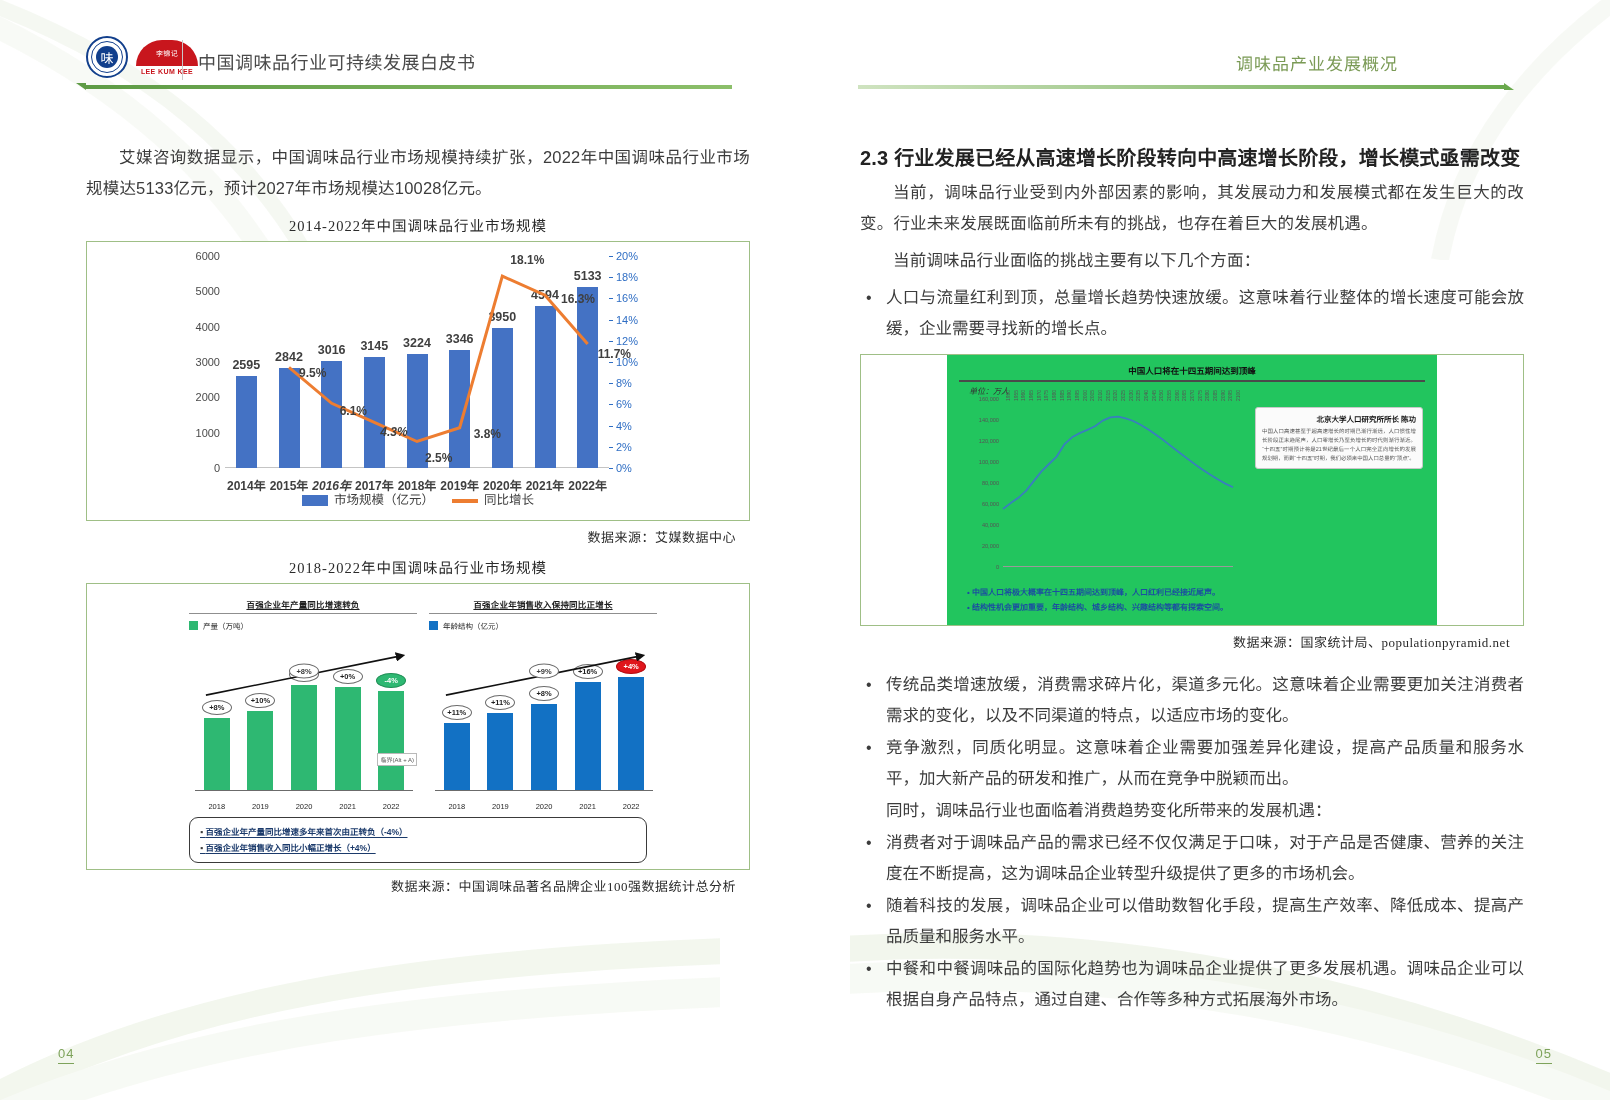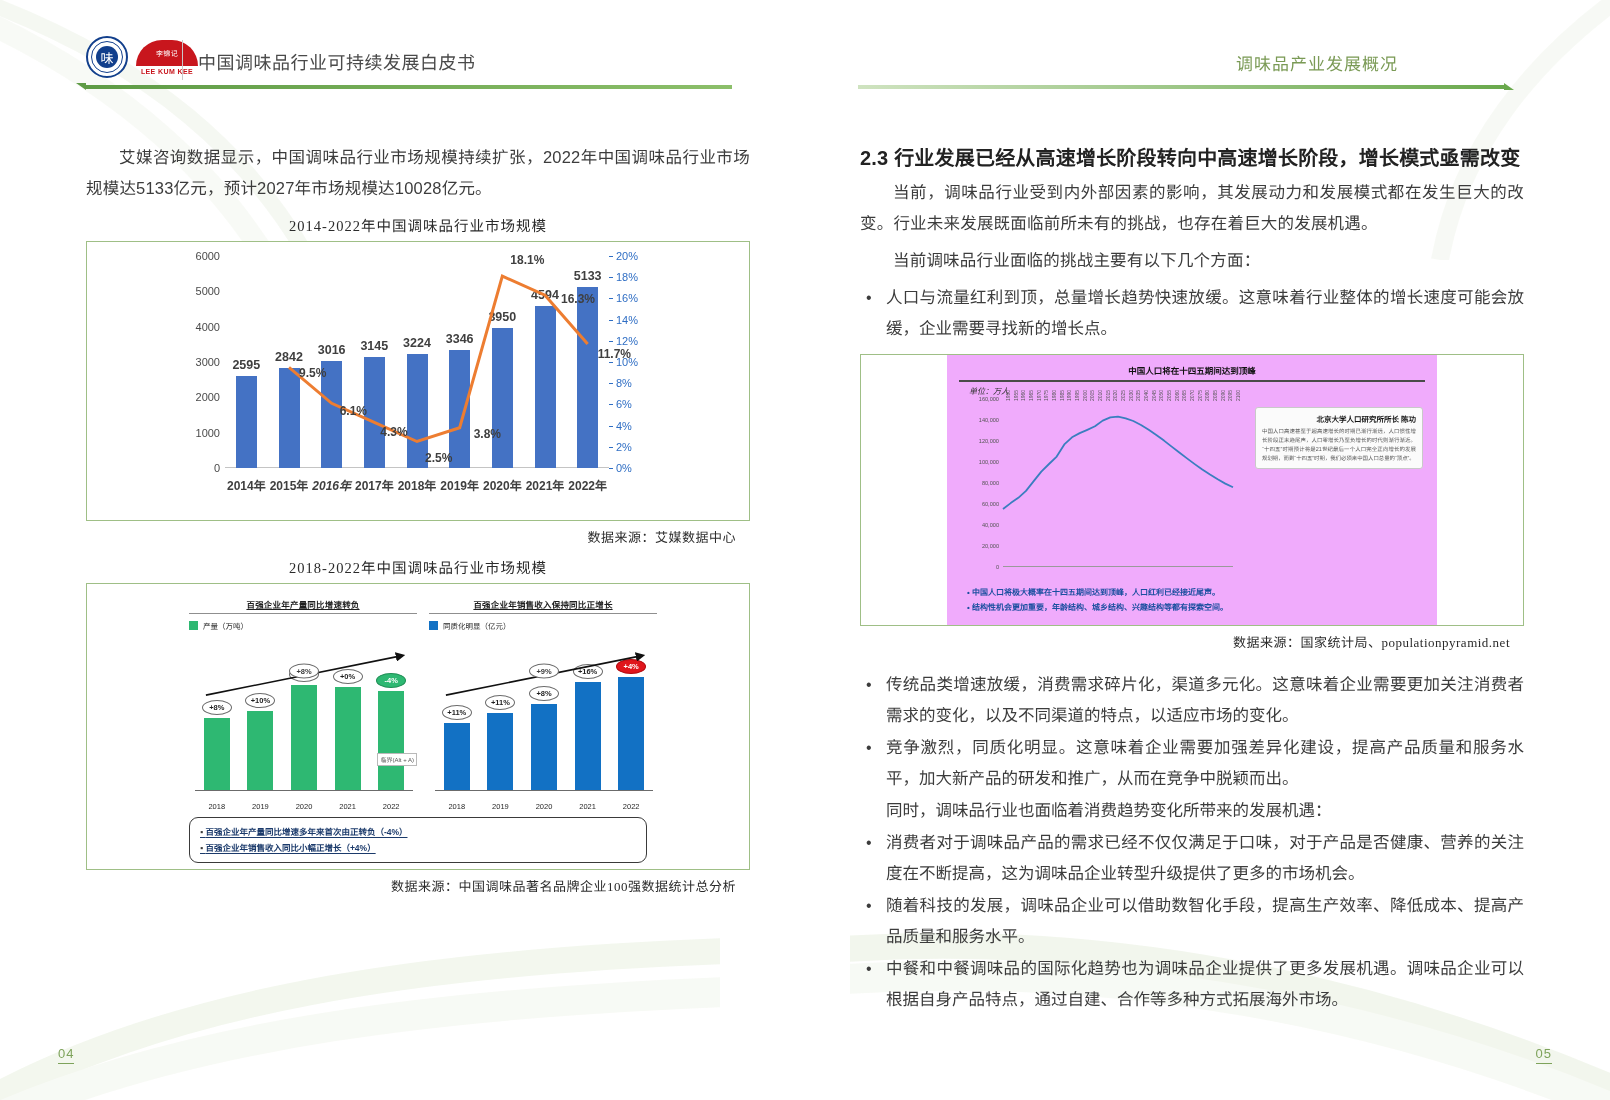--- a/index.html
+++ b/index.html
@@ -185,21 +185,21 @@
     position:absolute; left:16px; right:16px; bottom:6px;
     border:1px solid #3a3a3a; border-radius:9px; padding:6px 10px;
   }
   .c2-notes div {
     font-size:8.5px; color:#1b3a6b; font-weight:bold; line-height:16px;
     text-decoration:underline; text-underline-offset:2px;
   }
   .c2-notes div::before { content:"▪ "; color:#3a3a3a; text-decoration:none; }
 
   
-  #chart3 { width:490px; height:270px; position:relative; margin:0 auto; background:#f0abfc; }
+  #chart3 { width:490px; height:270px; position:relative; margin:0 auto; background:#22c55e; }
   .c3-title {
     font-size:8.5px; font-weight:bold; text-align:center; color:#111; padding-top:9px;
   }
   .c3-rule { height:1.5px; background:#4a4a4a; margin:4px 12px 0 12px; }
   .c3-unit { position:absolute; left:22px; top:30px; font-size:8px; font-style:italic; color:#333; font-family:"Liberation Serif",serif;}
   .c3-plot { position:absolute; left:56px; top:44px; width:230px; bottom:58px; }
   .c3-ylab { position:absolute; right:calc(100% + 4px); transform:translateY(-50%); font-size:5.6px; color:#555; white-space:nowrap;}
   .c3-xtick {
     position:absolute; top:2px; font-size:5px; color:#555;
     transform-origin:left top; transform:rotate(-90deg); white-space:nowrap;
@@ -331,27 +331,31 @@
               <div class="c1-barlabel" style="left: 320px; top: 31.6787px;">4594</div>
               <div class="c1-xlabel" style="left: 320px; top: 220px;">2021年</div>
               <div class="c1-bar" style="left: 352.167px; height: 181.366px; background: rgb(68, 114, 196);"></div>
               <div class="c1-barlabel" style="left: 362.667px; top: 12.634px;">5133</div>
               <div class="c1-xlabel" style="left: 362.667px; top: 220px;">2022年</div>
               <svg width="384" height="212" style="position: absolute; left: 0px; top: 0px; overflow: visible;">
                 <polyline points="64,111.30000000000001 106.66666666666666,147.34 149.33333333333334,166.42000000000002 192,185.5 234.66666666666666,171.72 277.3333333333333,20.139999999999986 319.99999999999994,39.22 362.66666666666663,87.98" fill="none" stroke="#ed7d31" stroke-width="3"></polyline>
               </svg>
               <div class="c1-pctlabel" style="left: 74px; top: 110.3px;">9.5%</div>
               <div class="c1-pctlabel" style="left: 114.667px; top: 148.34px;">6.1%</div>
-              <div class="c1-pctlabel" style="left: 155.333px; top: 169.42px;">4.3%</div>
+              <div class="c1-pctlabel" style="left: 155.333px; top: 169.42px; font-style: italic;">4.3%</div>
               <div class="c1-pctlabel" style="left: 200px; top: 194.5px;">2.5%</div>
               <div class="c1-pctlabel" style="left: 248.667px; top: 170.72px;">3.8%</div>
               <div class="c1-pctlabel" style="left: 285.333px; top: -2.86px;">18.1%</div>
               <div class="c1-pctlabel" style="left: 336px; top: 36.22px;">16.3%</div>
               <div class="c1-pctlabel" style="left: 372.667px; top: 90.98px;">11.7%</div>
             </div>
+          <div class="c1-legend">
+            <span><i class="lg-sw-bar"></i><span>市场规模（亿元）</span></span>
+            <span><i class="lg-sw-line"></i><span>同比增长</span></span>
+          </div>
         </div>
       </div>
       <div class="fig-source">数据来源：艾媒数据中心</div>
     </div>
 
 
     <div>
       <div class="fig-caption">2018-2022年中国调味品行业市场规模</div>
       <div class="chartbox">
         <div id="chart2">
@@ -389,21 +393,21 @@
                 </svg>
                 <div class="c2-arrowlabel" style="left: 109px; top: 21.15px;">+8%</div>
                 <div class="c2-tooltip" style="right: -4px; bottom: 25.38px;">临界(Alt + A)</div>
               </div>
           </div>
           <div class="c2-half c2-right">
             <div class="c2-title">百强企业年销售收入保持同比正增长</div>
             <div class="c2-rule"></div>
             <div class="c2-key">
               <i style="background:#1271c4"></i>
-                <span>同质化明显（亿元）</span>
+                <span>年龄结构（亿元）</span>
             </div>
             <div class="c2-plot" id="c2plotR">
                 <div class="c2-bar" style="left: 8.8px; height: 67.68px; background: rgb(18, 113, 196);"></div>
                 <div class="c2-badge" style="left: 21.8px; top: 55.32px;">+11%</div>
                 <div class="c2-xlab" style="left: 21.8px; bottom: -20px;">2018</div>
                 <div class="c2-bar" style="left: 52.4px; height: 77.55px; background: rgb(18, 113, 196);"></div>
                 <div class="c2-badge" style="left: 65.4px; top: 45.45px;">+11%</div>
                 <div class="c2-xlab" style="left: 65.4px; bottom: -20px;">2019</div>
                 <div class="c2-bar" style="left: 96px; height: 87.42px; background: rgb(18, 113, 196);"></div>
                 <div class="c2-badge" style="left: 109px; top: 35.58px;">+8%</div>

